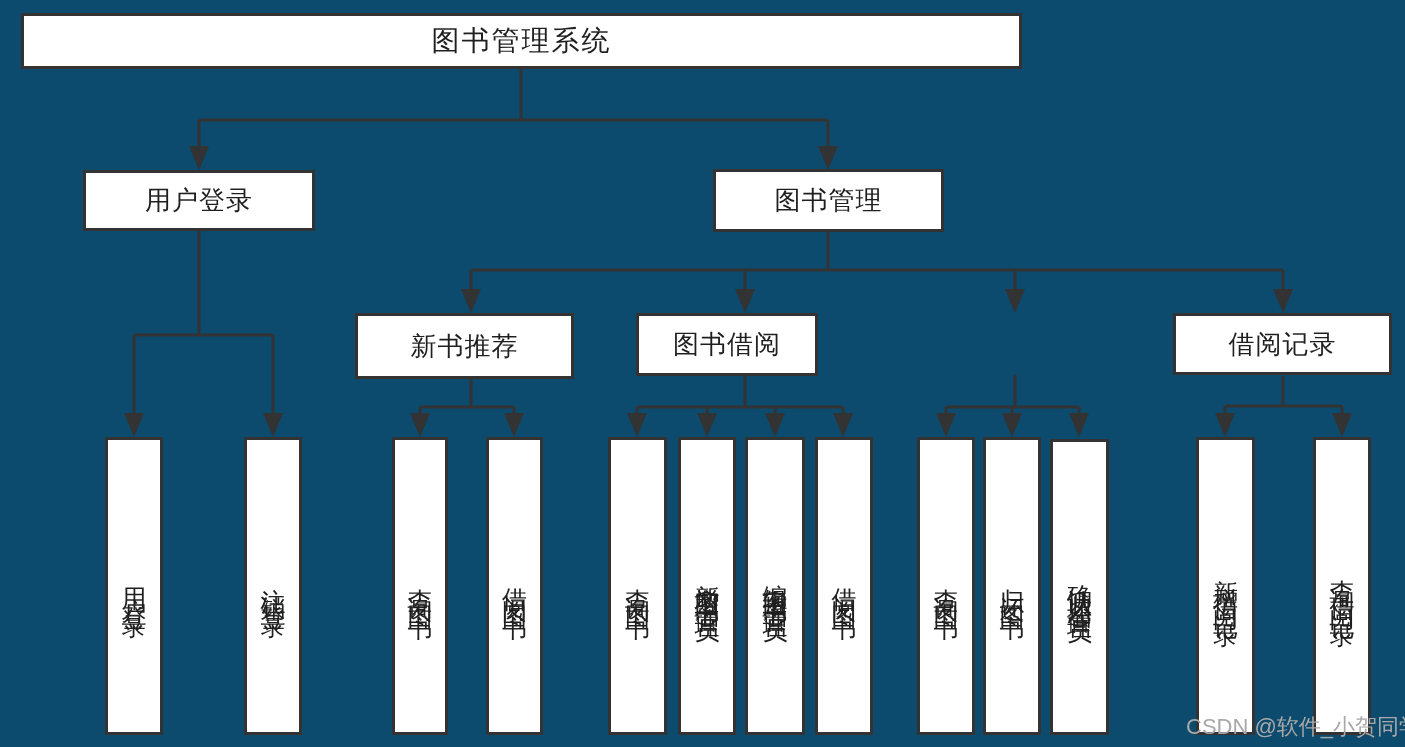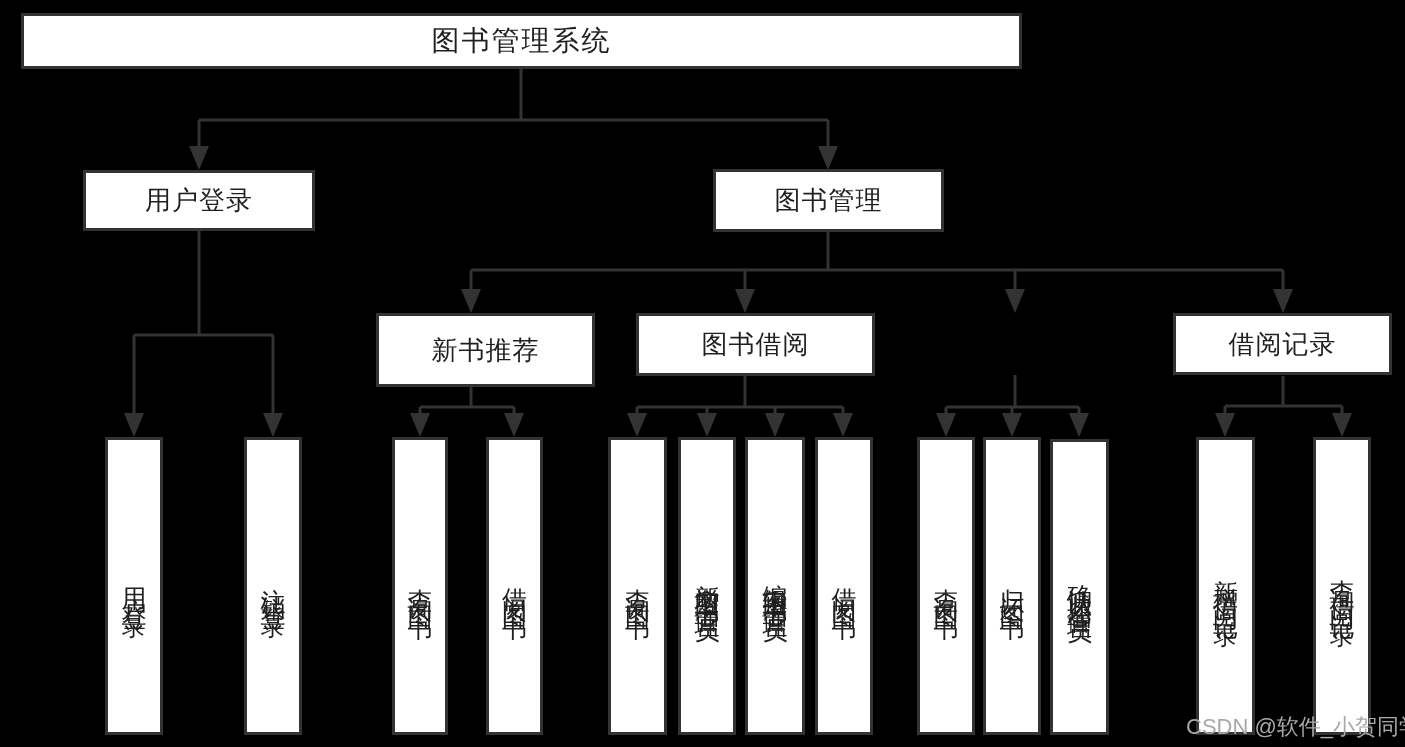--- a/index.html
+++ b/index.html
@@ -1,19 +1,19 @@
 <!DOCTYPE html>
 <html><head>
 <meta charset="utf-8">
 <style>
   html,body{margin:0;padding:0;background:#ffffff;}
   .canvas{
     position:relative;
     width:1405px;height:747px;
-    background:#000000;
+    background:#0c4a6e;
     font-family:"Liberation Sans","DejaVu Sans",sans-serif;
     overflow:hidden;
   }
   .connectors{position:absolute;left:0;top:0;z-index:1;}
   .box{
     position:absolute;
     box-sizing:border-box;
     border:3px solid #333333;
     background:#ffffff;
     color:#1f1f1f;
@@ -83,22 +83,22 @@
       M1079 437 L1069 413 L1089 413 Z
       M1225 437 L1215 413 L1235 413 Z
       M1342 437 L1332 413 L1352 413 Z"></path>
   </svg>
 
   <div class="box hbox root" style="left:21px;top:13px;width:1001px;height:56px;">图书管理系统</div>
 
   <div class="box hbox" style="left:83px;top:170px;width:232px;height:61px;">用户登录</div>
   <div class="box hbox" style="left:713px;top:169px;width:231px;height:63px;">图书管理</div>
 
-  <div class="box hbox" style="left:376px;top:313px;width:219px;height:74px;">新书推荐</div>
-  <div class="box hbox" style="left:636px;top:313px;width:239px;height:63px;">图书借阅</div>
+  <div class="box hbox" style="left:355px;top:313px;width:219px;height:66px;">新书推荐</div>
+  <div class="box hbox" style="left:636px;top:313px;width:182px;height:63px;">图书借阅</div>
   <div class="box hbox" style="left:1173px;top:313px;width:219px;height:62px;">借阅记录</div>
 
   <div class="box vbox" style="left:105px;top:437px;width:58px;height:298px;">用户登录</div>
   <div class="box vbox" style="left:244px;top:437px;width:58px;height:298px;">注销登录</div>
 
   <div class="box vbox" style="left:392px;top:437px;width:56px;height:298px;">查询图书</div>
   <div class="box vbox" style="left:486px;top:437px;width:57px;height:298px;">借阅图书</div>
 
   <div class="box vbox" style="left:608px;top:437px;width:59px;height:298px;">查询图书</div>
   <div class="box vbox long" style="left:678px;top:437px;width:58px;height:298px;">新增图书（管理员）</div>

